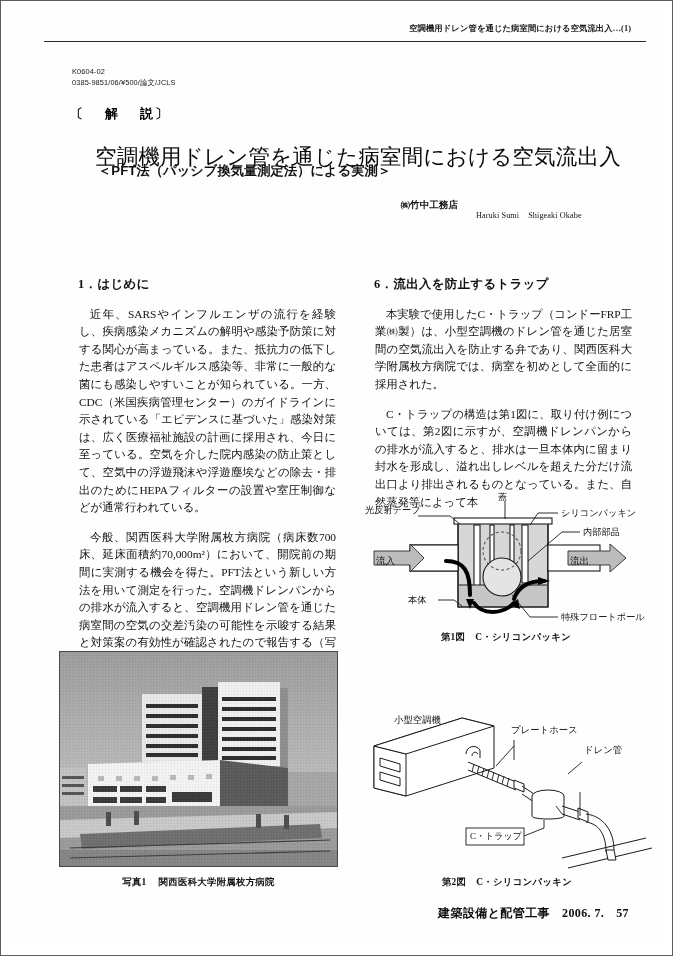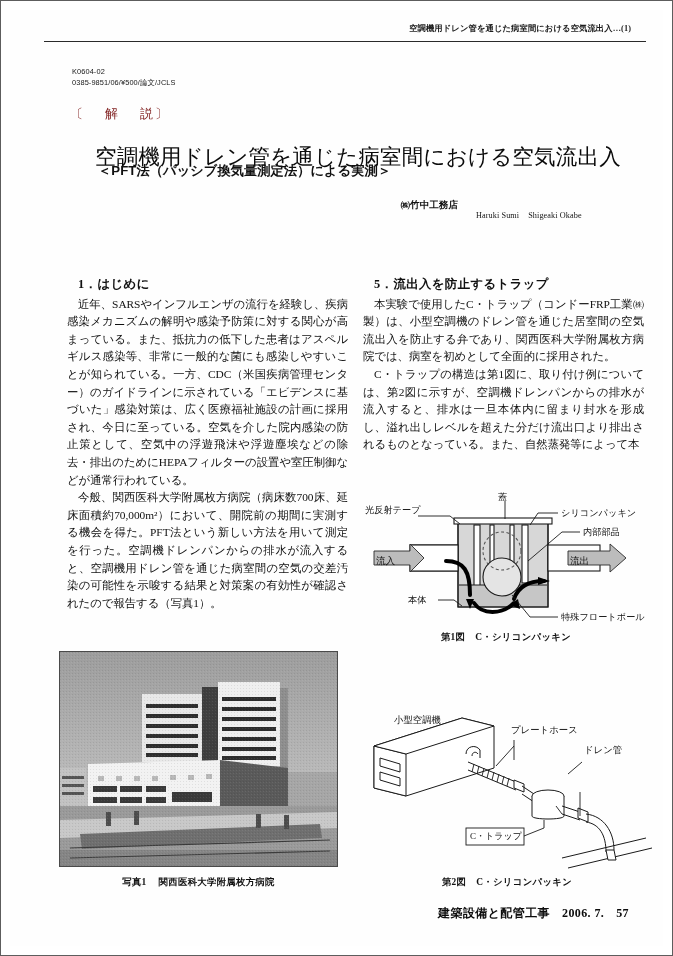--- a/index.html
+++ b/index.html
@@ -53,23 +53,23 @@
     line-height: 10.5px;
     color: #161616;
     letter-spacing: 0.1px;
   }
 
   
   .kind {
     position: absolute;
     left: 60px; top: 95px;
     font-size: 13px;
-    font-weight: normal;
+    font-weight: bold;
     letter-spacing: 2px;
-    color: #7f1d1d;
+    color: #000000;
   }
   .kind .sp { display: inline-block; width: 20px; }
 
   
   .title {
     position: absolute;
     left: 85px; top: 118px;
     width: 560px;
     font-size: 21.5px;
     font-weight: normal;
@@ -133,21 +133,21 @@
   }
   .col-left  { left: 57px;  top: 266px; }
   .col-right { left: 353px; top: 266px; }
   .sec-head {
     font-size: 12.4px;
     font-weight: bold;
     margin-left: 11px;
     margin-bottom: 2px;
     letter-spacing: 0.4px;
   }
-  .para { text-indent: 11px; margin: 0; }
+  .para { text-indent: 11px; margin: 12px; }
 
   
   .photo-wrap {
     position: absolute;
     left: 49px; top: 641px;
     width: 279px; height: 216px;
     background: #c9c9c9;
     overflow: hidden;
     border: 1px solid #4a4a4a;
   }
@@ -242,21 +242,21 @@
     </div>
   </div>
 
   <div class="col col-left">
     <div class="sec-head">1．はじめに</div>
     <p class="para">近年、SARSやインフルエンザの流行を経験し、疾病感染メカニズムの解明や感染予防策に対する関心が高まっている。また、抵抗力の低下した患者はアスペルギルス感染等、非常に一般的な菌にも感染しやすいことが知られている。一方、CDC（米国疾病管理センター）のガイドラインに示されている「エビデンスに基づいた」感染対策は、広く医療福祉施設の計画に採用され、今日に至っている。空気を介した院内感染の防止策として、空気中の浮遊飛沫や浮遊塵埃などの除去・排出のためにHEPAフィルターの設置や室圧制御などが通常行われている。</p>
     <p class="para">今般、関西医科大学附属枚方病院（病床数700床、延床面積約70,000m²）において、開院前の期間に実測する機会を得た。PFT法という新しい方法を用いて測定を行った。空調機ドレンパンからの排水が流入すると、空調機用ドレン管を通じた病室間の空気の交差汚染の可能性を示唆する結果と対策案の有効性が確認されたので報告する（写真1）。</p>
   </div>
 
   <div class="col col-right">
-    <div class="sec-head">5．流出入を防止するトラップ</div>
+    <div class="sec-head">6．流出入を防止するトラップ</div>
     <p class="para">本実験で使用したC・トラップ（コンドーFRP工業㈱製）は、小型空調機のドレン管を通じた居室間の空気流出入を防止する弁であり、関西医科大学附属枚方病院では、病室を初めとして全面的に採用された。</p>
     <p class="para">C・トラップの構造は第1図に、取り付け例については、第2図に示すが、空調機ドレンパンからの排水が流入すると、排水は一旦本体内に留まり封水を形成し、溢れ出しレベルを超えた分だけ流出口より排出されるものとなっている。また、自然蒸発等によって本</p>
   </div>
 
   <div class="photo-wrap">
     <svg width="279" height="216" viewBox="0 0 279 216">
       <defs>
         <linearGradient id="sky" x1="0" y1="0" x2="0" y2="1">
           <stop offset="0%" stop-color="#9d9d9d"></stop>
           <stop offset="100%" stop-color="#cfcfcf"></stop>

